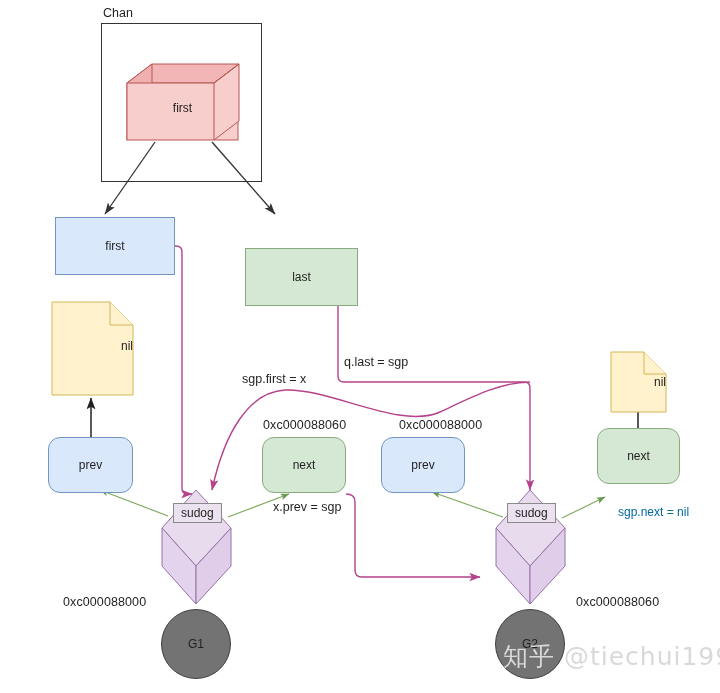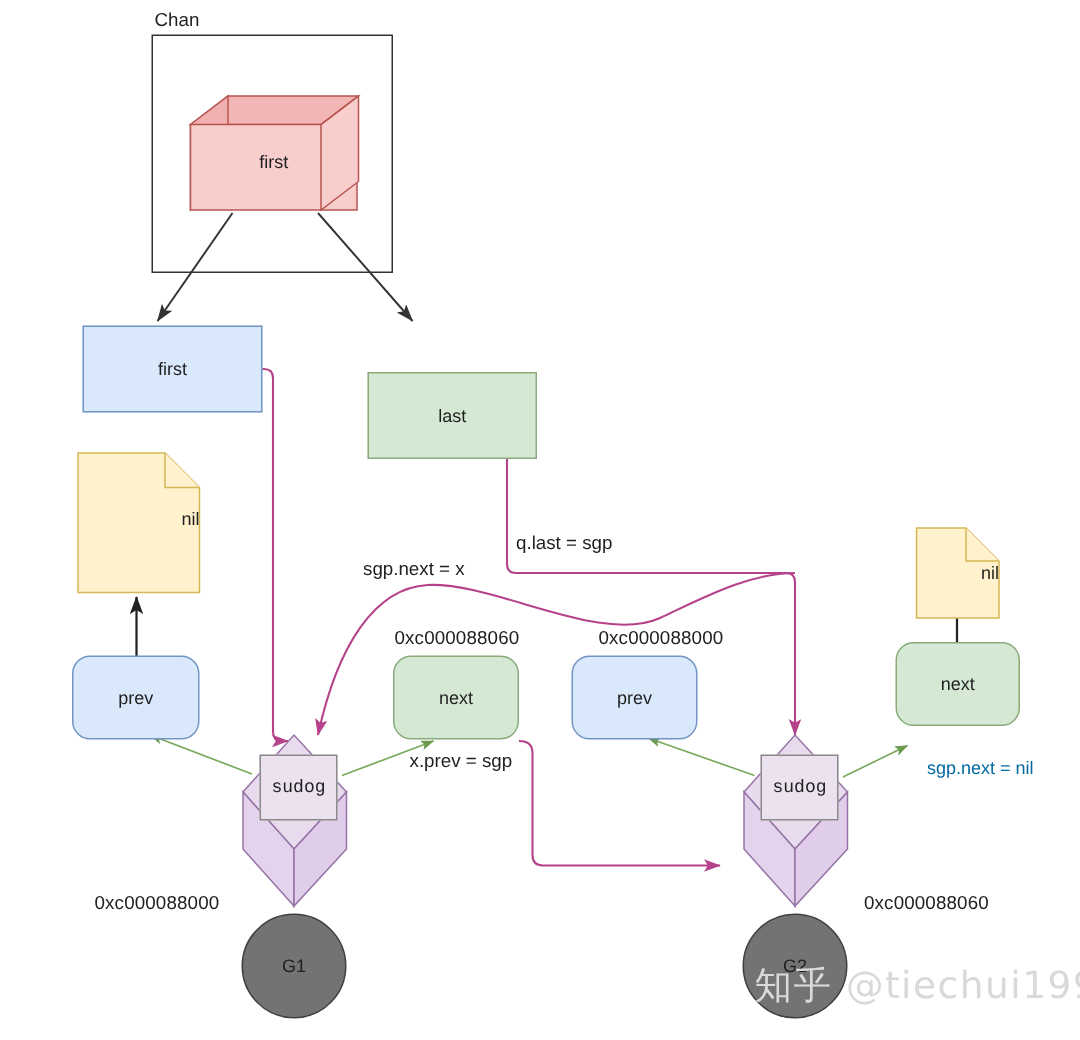--- a/index.html
+++ b/index.html
@@ -87,23 +87,22 @@
   }
   .flabel.addr{font-size:12.5px;letter-spacing:.1px;}
   .flabel.red{color:#0369a1;font-weight:normal;font-size:12px;}
   
   .cube-chip{
     position:absolute;
     background:#ece1ef;
     border:1px solid #8a8a8a;
     font-size:12px;
     color:#1f1f1f;
-    padding:14px 7px;
-    white-space:nowrap;
-    font-family:Liberation Mono, monospace;
+    padding:2px 7px;
+    white-space:nowrap;
   }
   
   .watermark{
     position:absolute;
     font-size:25px;
     color:#d9d9d9;
     white-space:nowrap;
     letter-spacing:1px;
     font-family:"DejaVu Sans",sans-serif;
   }
@@ -204,20 +203,20 @@
 
   <div class="cube-chip" style="left:173px;top:503px;">sudog</div>
   <div class="cube-chip" style="left:507px;top:503px;">sudog</div>
 
   <div class="flabel addr" style="left:63px;top:595px;">0xc000088000</div>
   <div class="flabel addr" style="left:576px;top:595px;">0xc000088060</div>
 
   <div class="node circle" style="left:161px;top:609px;width:70px;height:70px;">G1</div>
   <div class="node circle" style="left:495px;top:609px;width:70px;height:70px;">G2</div>
 
-  <div class="flabel" style="left:242px;top:372px;">sgp.next = x</div>
+  <div class="flabel" style="left:242px;top:372px;">sgp.first = x</div>
   <div class="flabel" style="left:344px;top:355px;">q.last = sgp</div>
   <div class="flabel" style="left:273px;top:500px;">x.prev = sgp</div>
   <div class="flabel red" style="left:618px;top:505px;">sgp.next = nil</div>
 
   <div class="watermark" style="left:503px;top:640px;">知乎 @tiechui1994</div>
 
 </div>
 
 </body></html>

